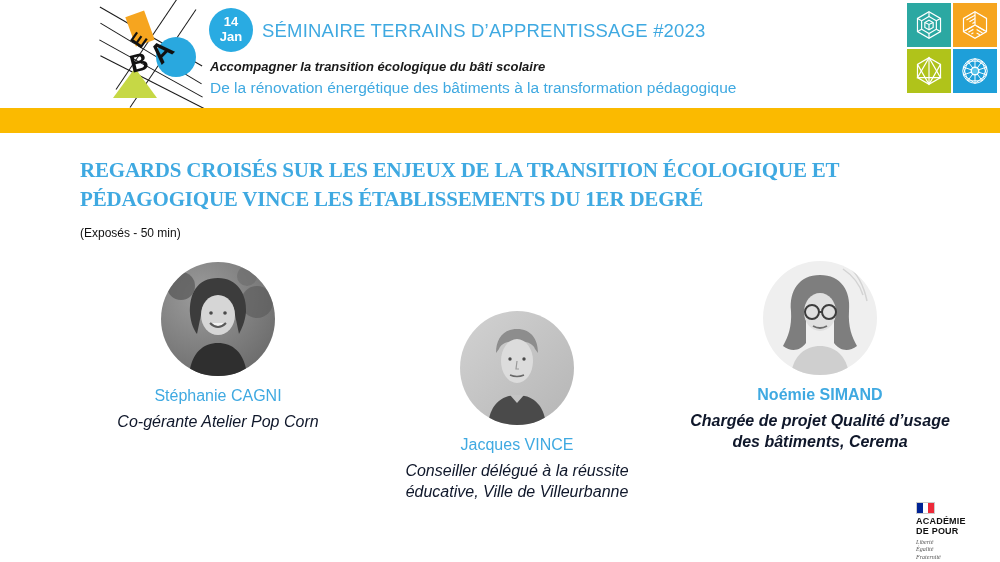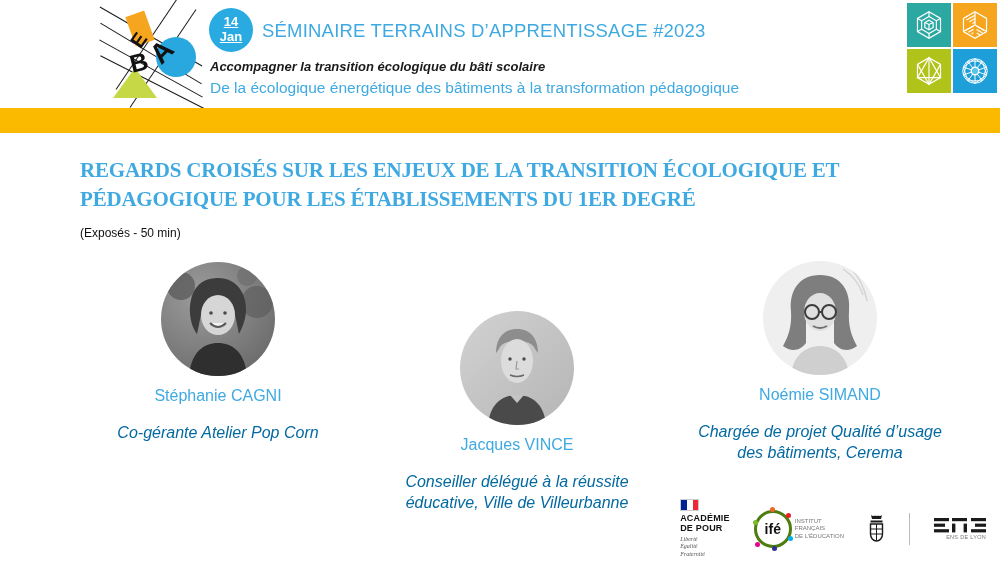--- a/index.html
+++ b/index.html
@@ -26,21 +26,21 @@
     border-bottom:30px solid #C6D845; }
   .eba-letter { position:absolute; font-weight:bold; color:#111;
     font-family:"Liberation Sans", sans-serif; line-height:1; }
   .le { left:32px; top:24px; font-size:20px; transform:rotate(-55deg); }
   .lb { left:30px; top:44px; font-size:25px; transform:rotate(-14deg); }
   .la { left:52px; top:32px; font-size:28px; transform:rotate(-45deg); }
   
   .date-badge { position:absolute; left:209px; top:8px; width:44px; height:44px;
     border-radius:50%; background:#29ABE2; color:#fff; font-weight:bold;
     font-size:13px; line-height:1.15; display:flex; flex-direction:column;
-    align-items:center; justify-content:center; text-align:center;text-decoration:underline; }
+    align-items:center; justify-content:center; text-align:center; }
   .seminar-title { position:absolute; left:262px; top:20px; font-size:18.5px;
     color:#3FA9E1; letter-spacing:0.2px; white-space:nowrap; }
   .theme-bold { position:absolute; left:210px; top:59px; font-size:13px;
     font-weight:bold; color:#1a1a1a; white-space:nowrap;font-style:italic; }
   .theme-sub { position:absolute; left:210px; top:79px; font-size:15.5px;
     color:#3FA9E1; white-space:nowrap; }
   
   .mosaic { position:absolute; left:907px; top:3px; width:91px;
     display:grid; grid-template-columns:44px 44px; grid-auto-rows:44px; gap:2px; }
   .tile { display:flex; align-items:center; justify-content:center; }
@@ -52,30 +52,30 @@
   .main-title { position:absolute; left:80px; top:156px; width:890px;
     color:#3FA9E1; font-weight:bold; font-size:21px; line-height:29px;
     letter-spacing:-0.2px; }
   .main-title div { white-space:nowrap;font-family:Liberation Serif, serif; }
   .session { position:absolute; left:80px; top:226px; font-size:12px;
     font-weight:normal; color:#111; }
   
   .speaker { position:absolute; text-align:center; }
   .sp1 { left:93px;  top:262px; width:250px; }
   .sp2 { left:392px; top:311px; width:250px; }
-  .sp3 { left:688px; top:261px; width:264px; }
+  .sp3 { left:688px; top:261px; width:264px;font-weight:bold; }
   .photo { width:114px; height:114px; border-radius:50%; overflow:hidden;
     margin:0 auto; }
   .photo svg { display:block; }
   .sp-name { margin-top:11px; font-size:16px; color:#3FA9E1; }
-  .sp-role { margin-top:17px; font-size:16px; font-style:italic; color:#0369a1;
+  .sp-role { margin-top:6px; font-size:16px; font-style:italic; color:#0f172a;
     line-height:21px; }
   
   .footer-logos { position:absolute; right:14px; bottom:6px; height:54px;
-    display:flex; align-items:center; gap:24px; }
+    display:flex; align-items:center; gap:24px;flex-direction:column; }
   .academie { display:flex; flex-direction:column; align-items:flex-start; }
   .flag { width:19px; height:12px; display:flex; border:0.5px solid #ccc; }
   .flag span { flex:1; }
   .academie-name { font-size:9px; font-weight:bold; color:#111; line-height:1.15;
     margin-top:2px; letter-spacing:0.2px; }
   .motto { font-family:"Liberation Serif", serif; font-style:italic;
     font-size:6px; color:#555; line-height:1.3; margin-top:2px; }
   .ife { display:flex; align-items:center; gap:3px; }
   .ife-circle { position:relative; width:38px; height:38px; border-radius:50%;
     border:3px solid #4d7c0f; display:flex; align-items:center;
@@ -112,21 +112,21 @@
     <span class="eba-letter la">A</span>
   </div>
 
   <div class="date-badge">
     <span>14</span>
     <span>Jan</span>
   </div>
 
   <div class="seminar-title">SÉMINAIRE TERRAINS D’APPRENTISSAGE #2023</div>
   <div class="theme-bold">Accompagner la transition écologique du bâti scolaire</div>
-  <div class="theme-sub">De la écologique énergétique des bâtiments à la transformation pédagogique</div>
+  <div class="theme-sub">De la rénovation énergétique des bâtiments à la transformation pédagogique</div>
 
   <div class="mosaic">
     <div class="tile" style="background: rgb(43, 168, 162);">
       <svg viewBox="0 0 30 30" fill="none" stroke="#ffffff" stroke-width="1.1">
         <polygon points="15,2.5 25.8,8.8 25.8,21.2 15,27.5 4.2,21.2 4.2,8.8"></polygon>
         <polygon points="15,7 21.9,11 21.9,19 15,23 8.1,19 8.1,11"></polygon>
         <polygon points="15,10.5 18.9,12.7 18.9,17.3 15,19.5 11.1,17.3 11.1,12.7"></polygon>
         <path d="M15 2.5 L15 7 M25.8 8.8 L21.9 11 M25.8 21.2 L21.9 19 M15 27.5 L15 23 M4.2 21.2 L8.1 19 M4.2 8.8 L8.1 11 M15 19.5 L15 14.5 M11.1 12.7 L15 14.5 L18.9 12.7"></path>
       </svg>
     </div>
@@ -155,21 +155,21 @@
         <circle cx="15" cy="15" r="4.2" fill="#ffffff" stroke="none" opacity="0.95"></circle>
         <circle cx="15" cy="15" r="2.9" fill="#5BC4EA" stroke="none"></circle>
       </svg>
     </div>
   </div>
 
   <div class="yellow-bar"></div>
 
   <div class="main-title">
     <div>REGARDS CROISÉS SUR LES ENJEUX DE LA TRANSITION ÉCOLOGIQUE ET</div>
-    <div>PÉDAGOGIQUE POUR LES ÉTABLISSEMENTS DU 1ER DEGRÉ</div>
+    <div>PÉDAGOGIQUE VINCE LES ÉTABLISSEMENTS DU 1ER DEGRÉ</div>
   </div>
   <div class="session">(Exposés - 50 min)</div>
 
   <div class="speaker sp1">
     <div class="photo">
       <svg viewBox="0 0 114 114" width="114" height="114">
         <defs>
           <radialGradient id="bg1" cx="35%" cy="30%" r="90%">
             <stop offset="0%" stop-color="#9c9c9c"></stop>
               <stop offset="100%" stop-color="#646464"></stop>

